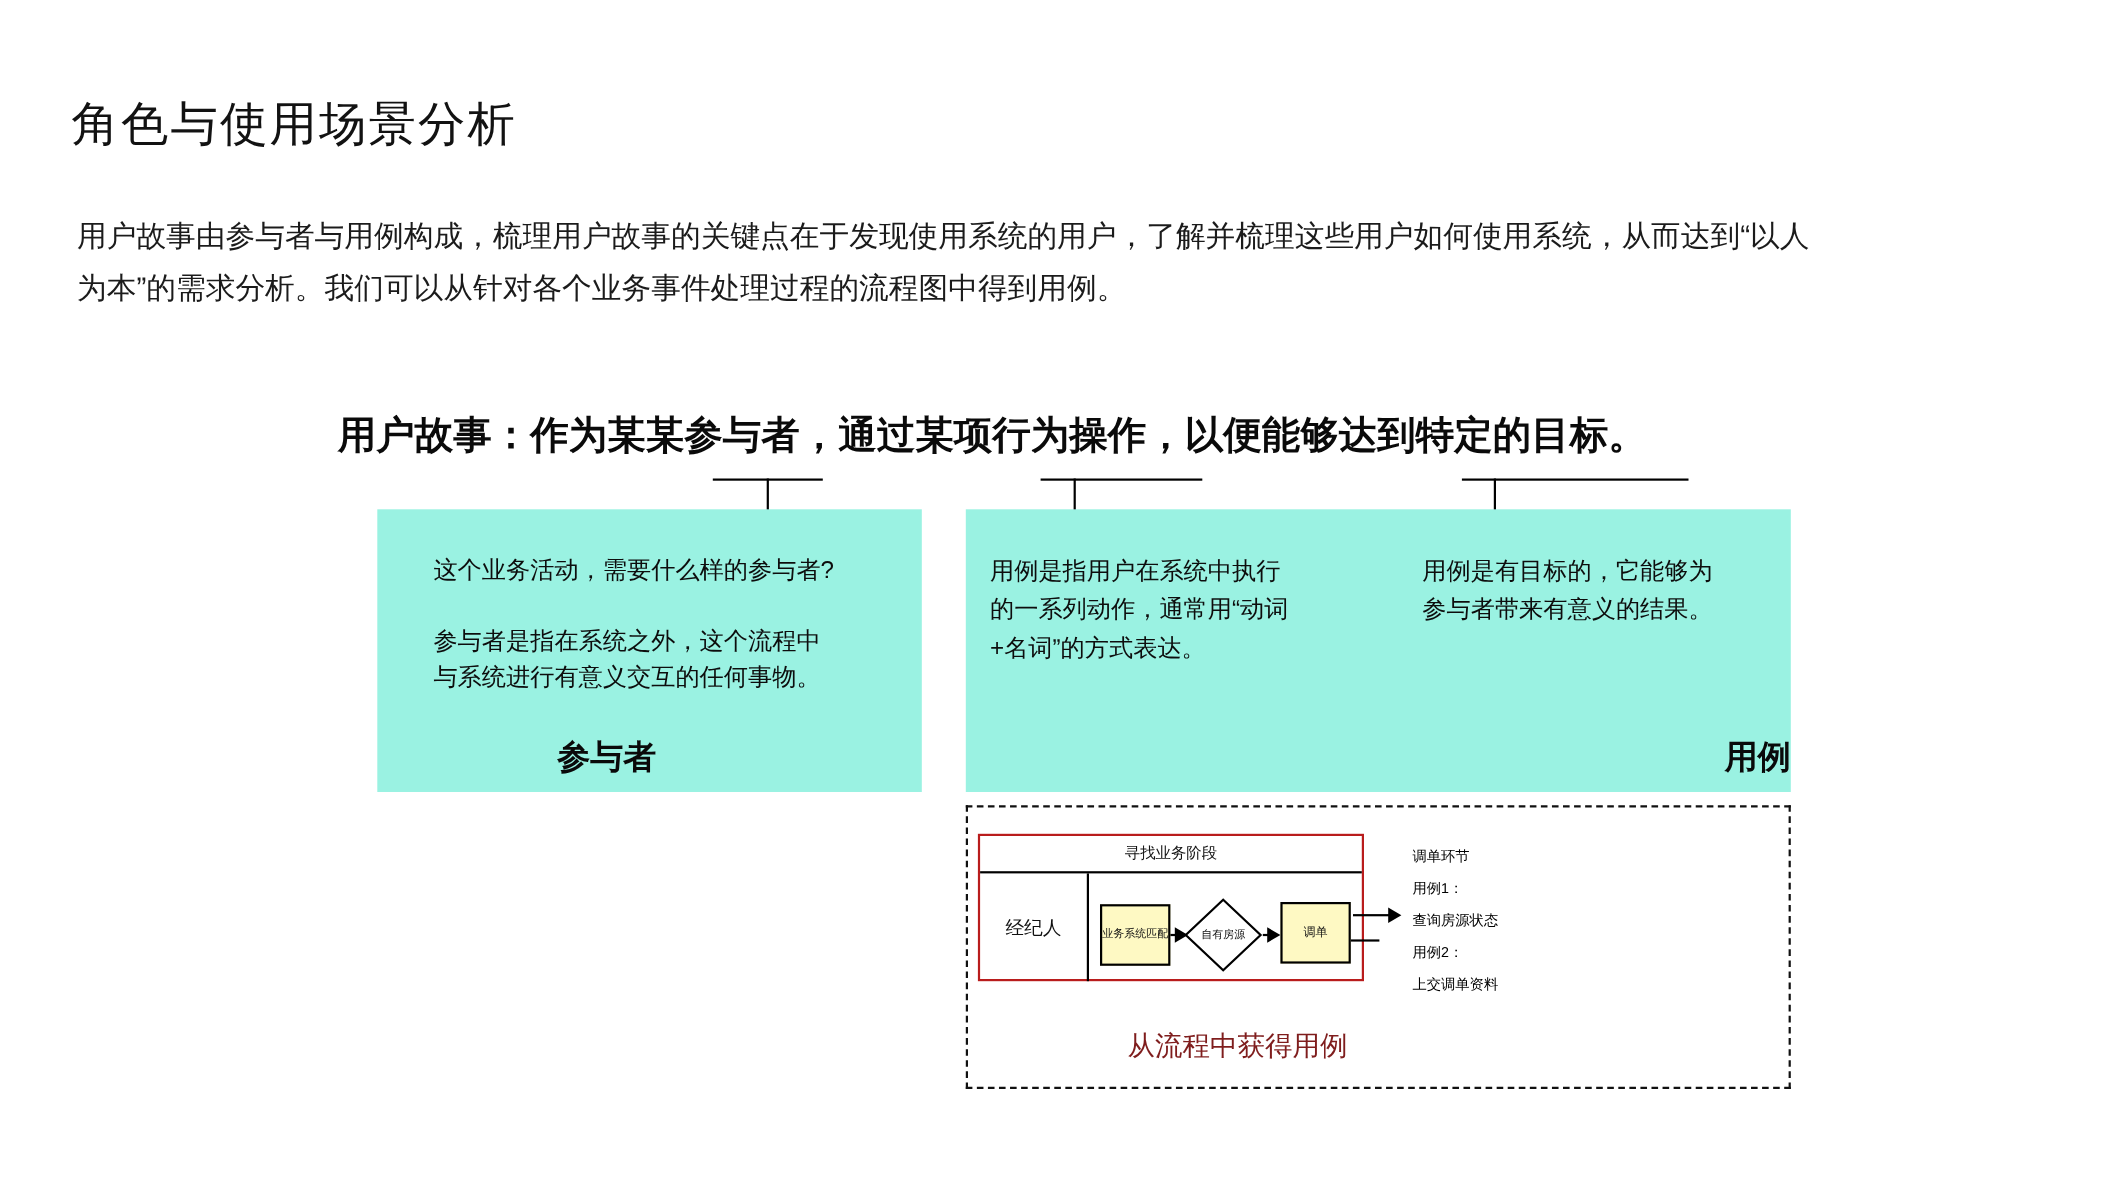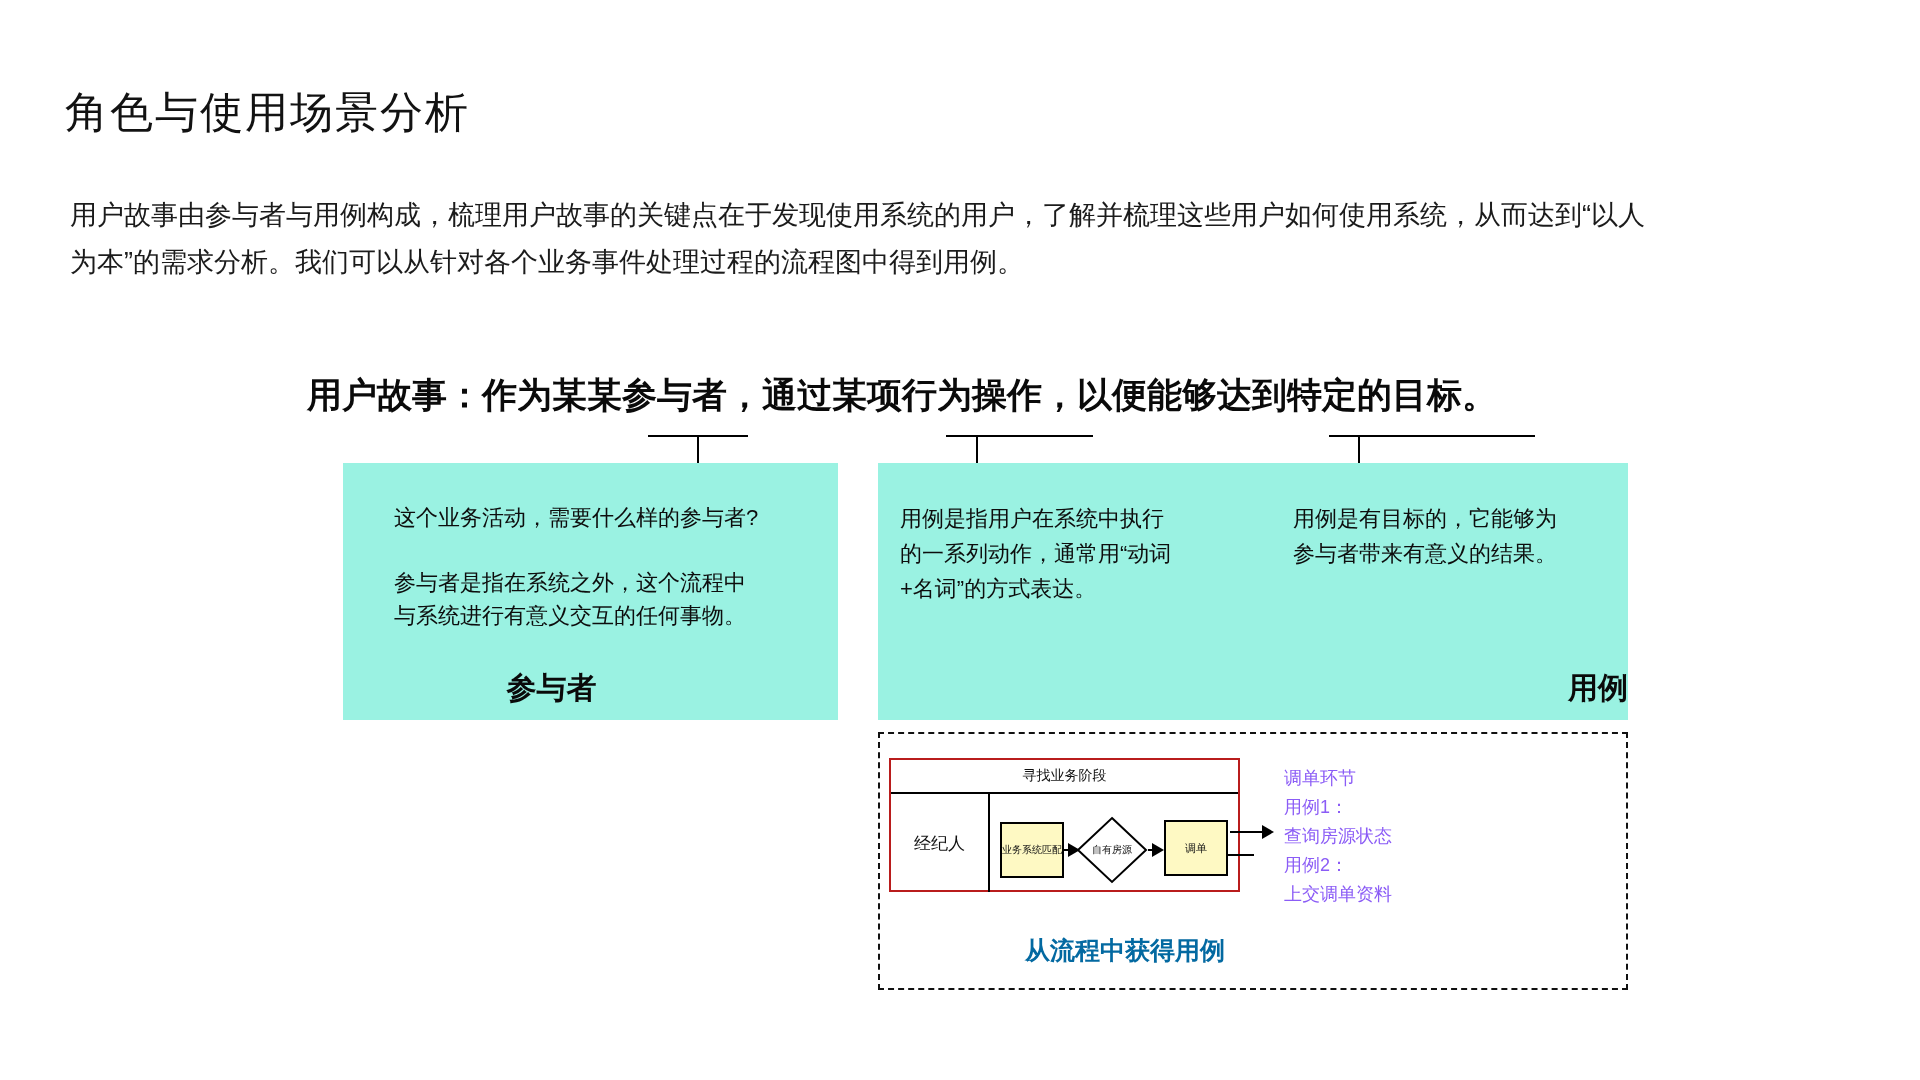--- a/index.html
+++ b/index.html
@@ -26,22 +26,22 @@
   .dashed-panel{border:2px dashed #111;box-sizing:border-box;}
   .swimlane{border:2px solid #b91c1c;box-sizing:border-box;}
   .lane-header{height:34px;border-bottom:2px solid #000;box-sizing:border-box;
                display:flex;align-items:center;justify-content:center;font-size:14px;}
   .lane-body{display:flex;height:98px;}
   .lane-cell{width:99px;border-right:2px solid #000;box-sizing:border-box;
              display:flex;align-items:center;justify-content:center;font-size:17px;}
   .node{border:2px solid #000;box-sizing:border-box;background:#fef9c3;
         display:flex;align-items:center;justify-content:center;text-align:center;font-size:10px;line-height:12px;}
   .diamond-label{display:flex;align-items:center;justify-content:center;font-size:10px;}
-  .annotation-line{font-size:18px;line-height:29px;color:#8b5cf6;}
-  .flow-caption{font-size:25px;font-weight:700;text-align:center;color:#0369a1;}
+  .annotation-line{font-size:13px;line-height:29px;color:#000000;}
+  .flow-caption{font-size:25px;font-weight:400;text-align:center;color:#7f1d1d;}
 </style>
 </head>
 <body>
 
 <div class="stage">
 
   <div class="abs page-title">角色与使用场景分析</div>
   <div class="abs story-heading">用户故事：作为某某参与者，通过某项行为操作，以便能够达到特定的目标。</div>
 
   <div class="abs intro pre">用户故事由参与者与用例构成，梳理用户故事的关键点在于发现使用系统的用户，了解并梳理这些用户如何使用系统，从而达到“以人

